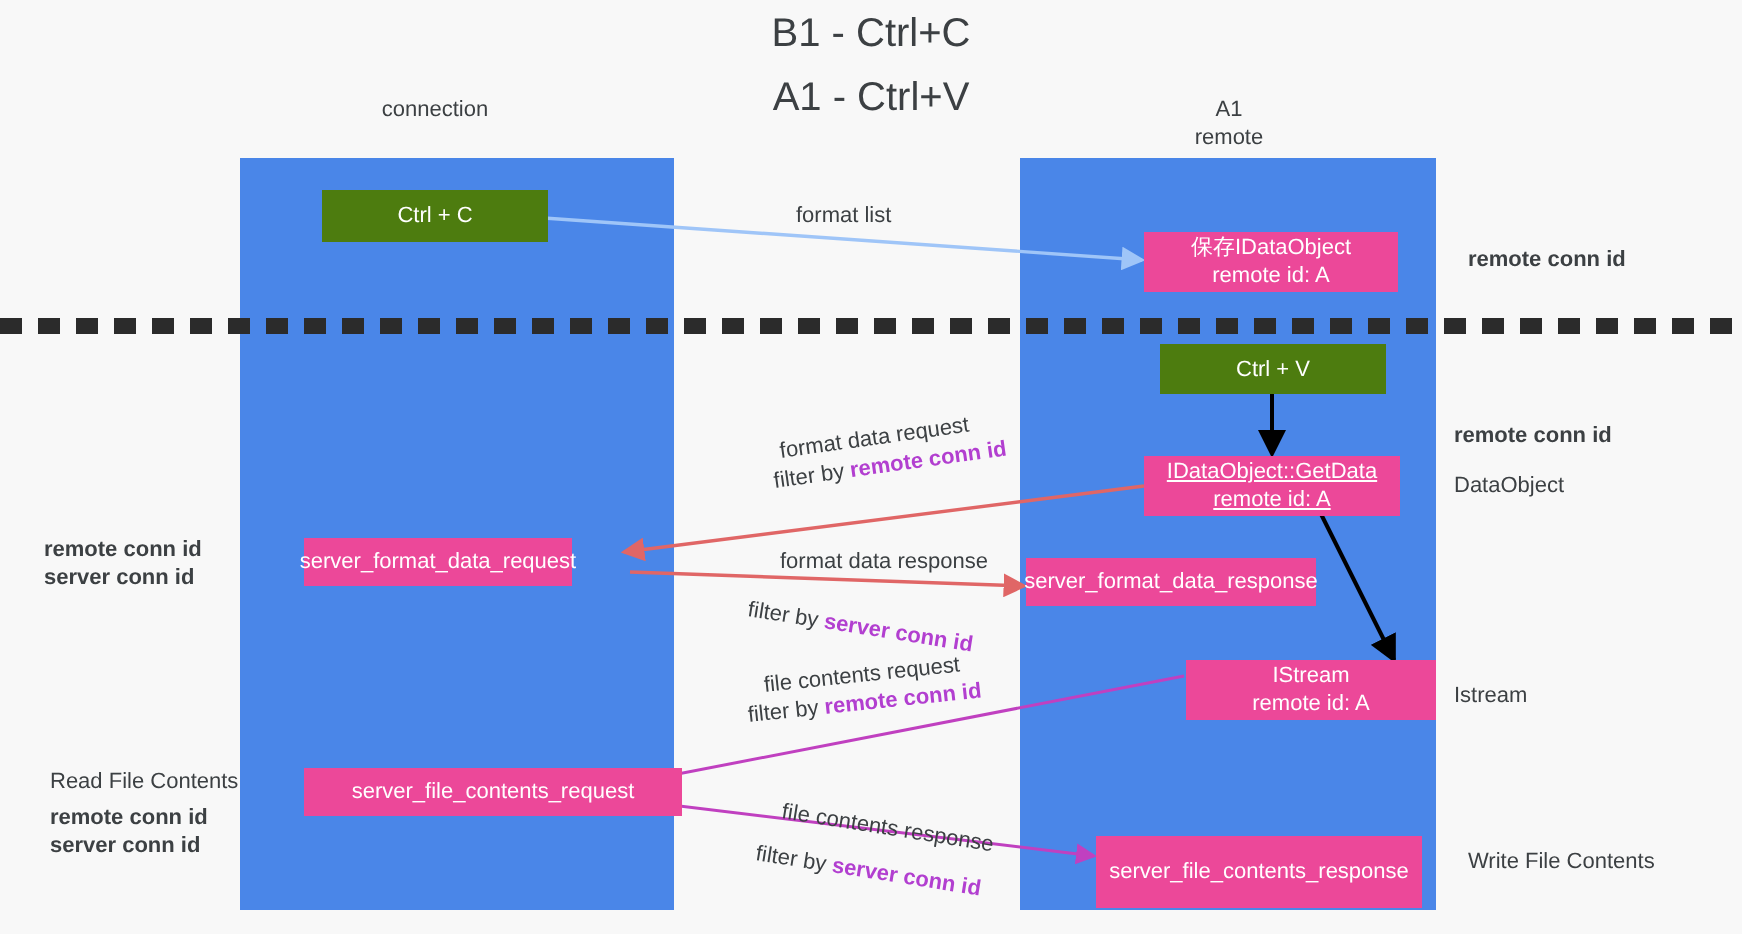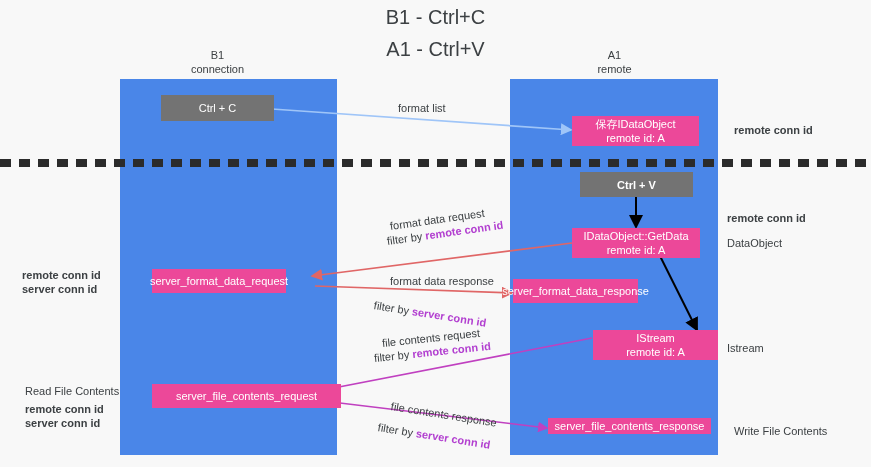--- a/index.html
+++ b/index.html
@@ -73,21 +73,21 @@
     flex-direction: column;
     align-items: center;
     justify-content: center;
     color: #ffffff;
     font-size: 11px;
     line-height: 14px;
     text-align: center;
     box-sizing: border-box;
     padding: 2px 4px;
   }
-  .node.green  { background: #737373; }
+  .node.green  { background: #4d7c0f; }
   .node.orange { background: #fbb council; }
   .node.orange { background: #ec4899; }
 
   
   .lbl {
     position: absolute;
     font-size: 11px;
     line-height: 14px;
     color: #3c4043;
     white-space: nowrap;
@@ -109,21 +109,20 @@
 </style>
 </head>
 <body>
 
 <div id="page">
 
   <div class="title title-l1">B1 - Ctrl+C</div>
   <div class="title title-l2">A1 - Ctrl+V</div>
 
   <div class="col-header" style="left:155px; top:48px; width:125px;">
-    <span class="name">B1</span>
     <span class="sub">connection</span>
   </div>
   <div class="col-header" style="left:552px; top:48px; width:125px;">
     <span class="name">A1</span>
     <span class="sub">remote</span>
   </div>
 
   <div class="lane" style="left:120px; top:79px; width:217px; height:376px;"></div>
   <div class="lane" style="left:510px; top:79px; width:208px; height:376px;"></div>
 
@@ -162,39 +161,39 @@
 
   <div class="divider"></div>
 
   <div class="node green" style="left:161px; top:95px; width:113px; height:26px;">Ctrl + C</div>
 
   <div class="node orange" style="left:572px; top:116px; width:127px; height:30px;">
     <span>保存IDataObject</span>
     <span>remote id: A</span>
   </div>
 
-  <div class="node green" style="left:580px; top:172px; width:113px; height:25px;font-weight:bold;">Ctrl + V</div>
-
-  <div class="node orange" style="left:572px; top:228px; width:128px; height:30px;">
+  <div class="node green" style="left:580px; top:172px; width:113px; height:25px;">Ctrl + V</div>
+
+  <div class="node orange" style="left:572px; top:228px; width:128px; height:30px;text-decoration:underline;">
     <span>IDataObject::GetData</span>
     <span>remote id: A</span>
   </div>
 
   <div class="node orange" style="left:593px; top:330px; width:125px; height:30px;">
     <span>IStream</span>
     <span>remote id: A</span>
   </div>
 
   <div class="node orange" style="left:152px; top:269px; width:134px; height:24px;">server_format_data_request</div>
 
-  <div class="node orange" style="left:513px; top:279px; width:125px; height:24px;">server_format_data_response</div>
+  <div class="node orange" style="left:513px; top:279px; width:145px; height:24px;">server_format_data_response</div>
 
   <div class="node orange" style="left:152px; top:384px; width:189px; height:24px;">server_file_contents_request</div>
 
-  <div class="node orange" style="left:548px; top:418px; width:163px; height:16px;">server_file_contents_response</div>
+  <div class="node orange" style="left:548px; top:418px; width:163px; height:36px;">server_file_contents_response</div>
 
   <div class="lbl" style="left:398px; top:101px;">format list</div>
 
   <div class="lbl rot-up" style="left:390px; top:219px;">format data request</div>
   <div class="lbl rot-up" style="left:387px; top:234px;">
     <span>filter by </span><span class="purple">remote conn id</span>
   </div>
 
   <div class="lbl" style="left:390px; top:274px;">format data response</div>
   <div class="lbl rot-dn-sm" style="left:374px; top:298px;">

